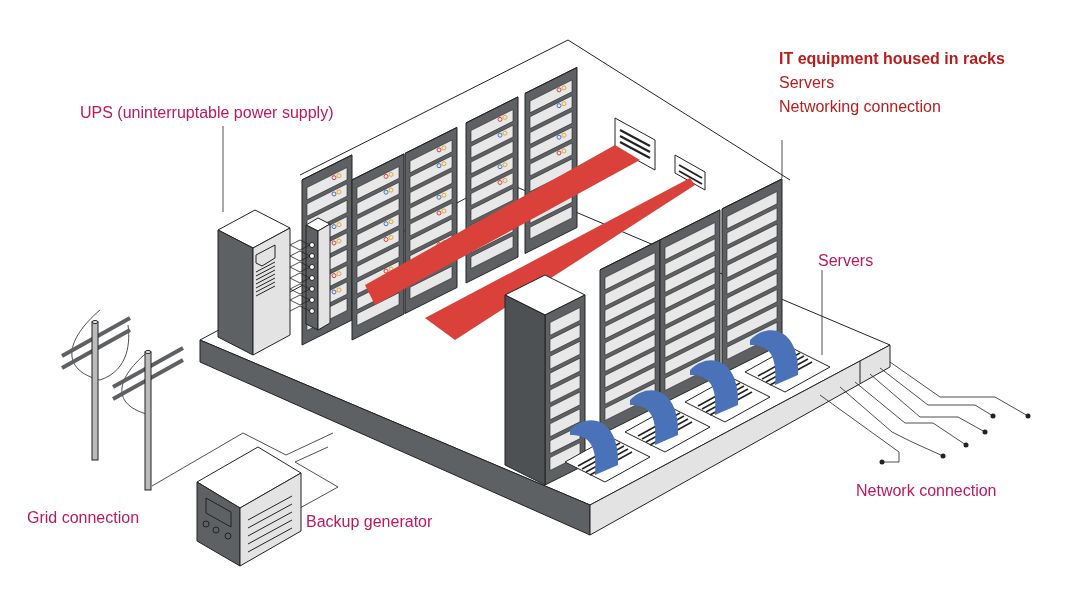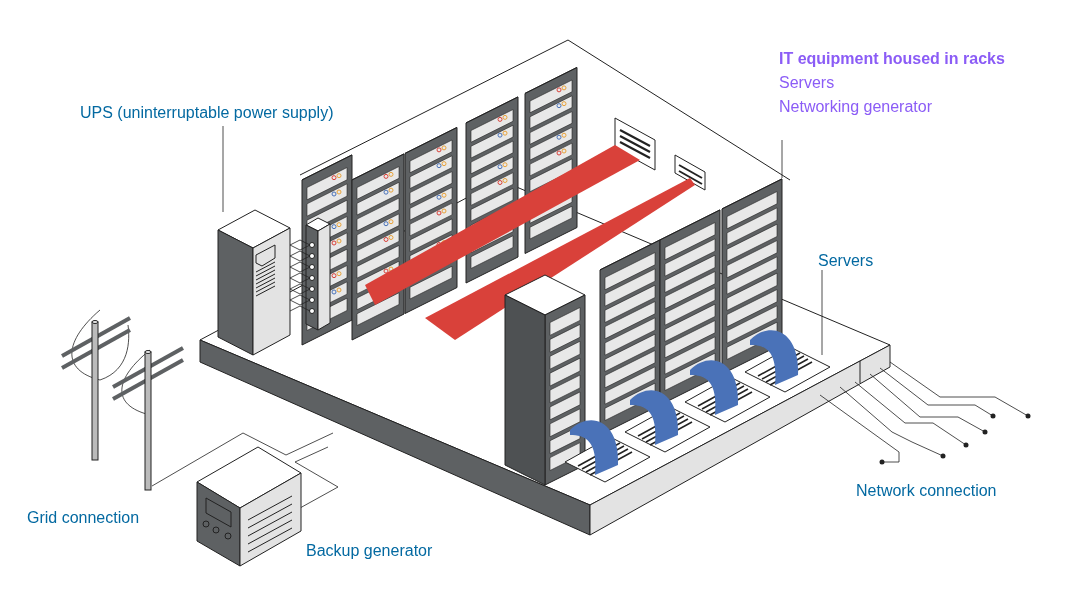--- a/index.html
+++ b/index.html
@@ -1,21 +1,21 @@
 <!DOCTYPE html>
 <html><head>
 <meta charset="utf-8">
 <style>
   html, body { margin:0; padding:0; background:#ffffff; }
   body { width:1080px; height:599px; position:relative; overflow:hidden; font-family:"Liberation Sans", sans-serif; }
   svg#scene { position:absolute; left:0; top:0; }
-  .lbl { position:absolute; font-family:"Liberation Sans", sans-serif; font-size:16px; color:#0369a1; white-space:nowrap; line-height:1; }
+  .lbl { position:absolute; font-family:"Liberation Sans", sans-serif; font-size:16px; color:#be185d; white-space:nowrap; line-height:1; }
   .lbl-bold { font-weight:bold; }
   .it-block { position:absolute; left:779px; top:47px; }
-  .it-block div { font-size:16px; line-height:24px; color:#8b5cf6; }
+  .it-block div { font-size:16px; line-height:24px; color:#b91c1c; }
 </style>
 </head>
 <body>
 
 <svg id="scene" width="1080" height="599" viewBox="0 0 1080 599">
 
   <g>
     <polygon points="200,340 500,180 890,345 590,505" fill="#ffffff" stroke="#222" stroke-width="1"></polygon>
     <polygon points="200,340 590,505 590,535 200,362" fill="#5e6163" stroke="#222" stroke-width="1"></polygon>
     <polygon points="590,505 890,345 890,367 590,535" fill="#e3e3e3" stroke="#222" stroke-width="1"></polygon>
@@ -358,19 +358,19 @@
     <line x1="782" y1="140" x2="782" y2="178"></line>
     <line x1="822" y1="270" x2="822" y2="355"></line>
   </g>
 </svg>
 
 <div class="lbl" style="left:80px;top:105px;">UPS (uninterruptable power supply)</div>
 
 <div class="it-block">
   <div class="lbl-bold">IT equipment housed in racks</div>
   <div>Servers</div>
-  <div>Networking generator</div>
+  <div>Networking connection</div>
 </div>
 
 <div class="lbl" style="left:818px;top:253px;">Servers</div>
 <div class="lbl" style="left:27px;top:510px;text-align:center;">Grid connection</div>
-<div class="lbl" style="left:306px;top:543px;">Backup generator</div>
+<div class="lbl" style="left:306px;top:514px;">Backup generator</div>
 <div class="lbl" style="left:856px;top:483px;">Network connection</div>
 
 </body></html>

